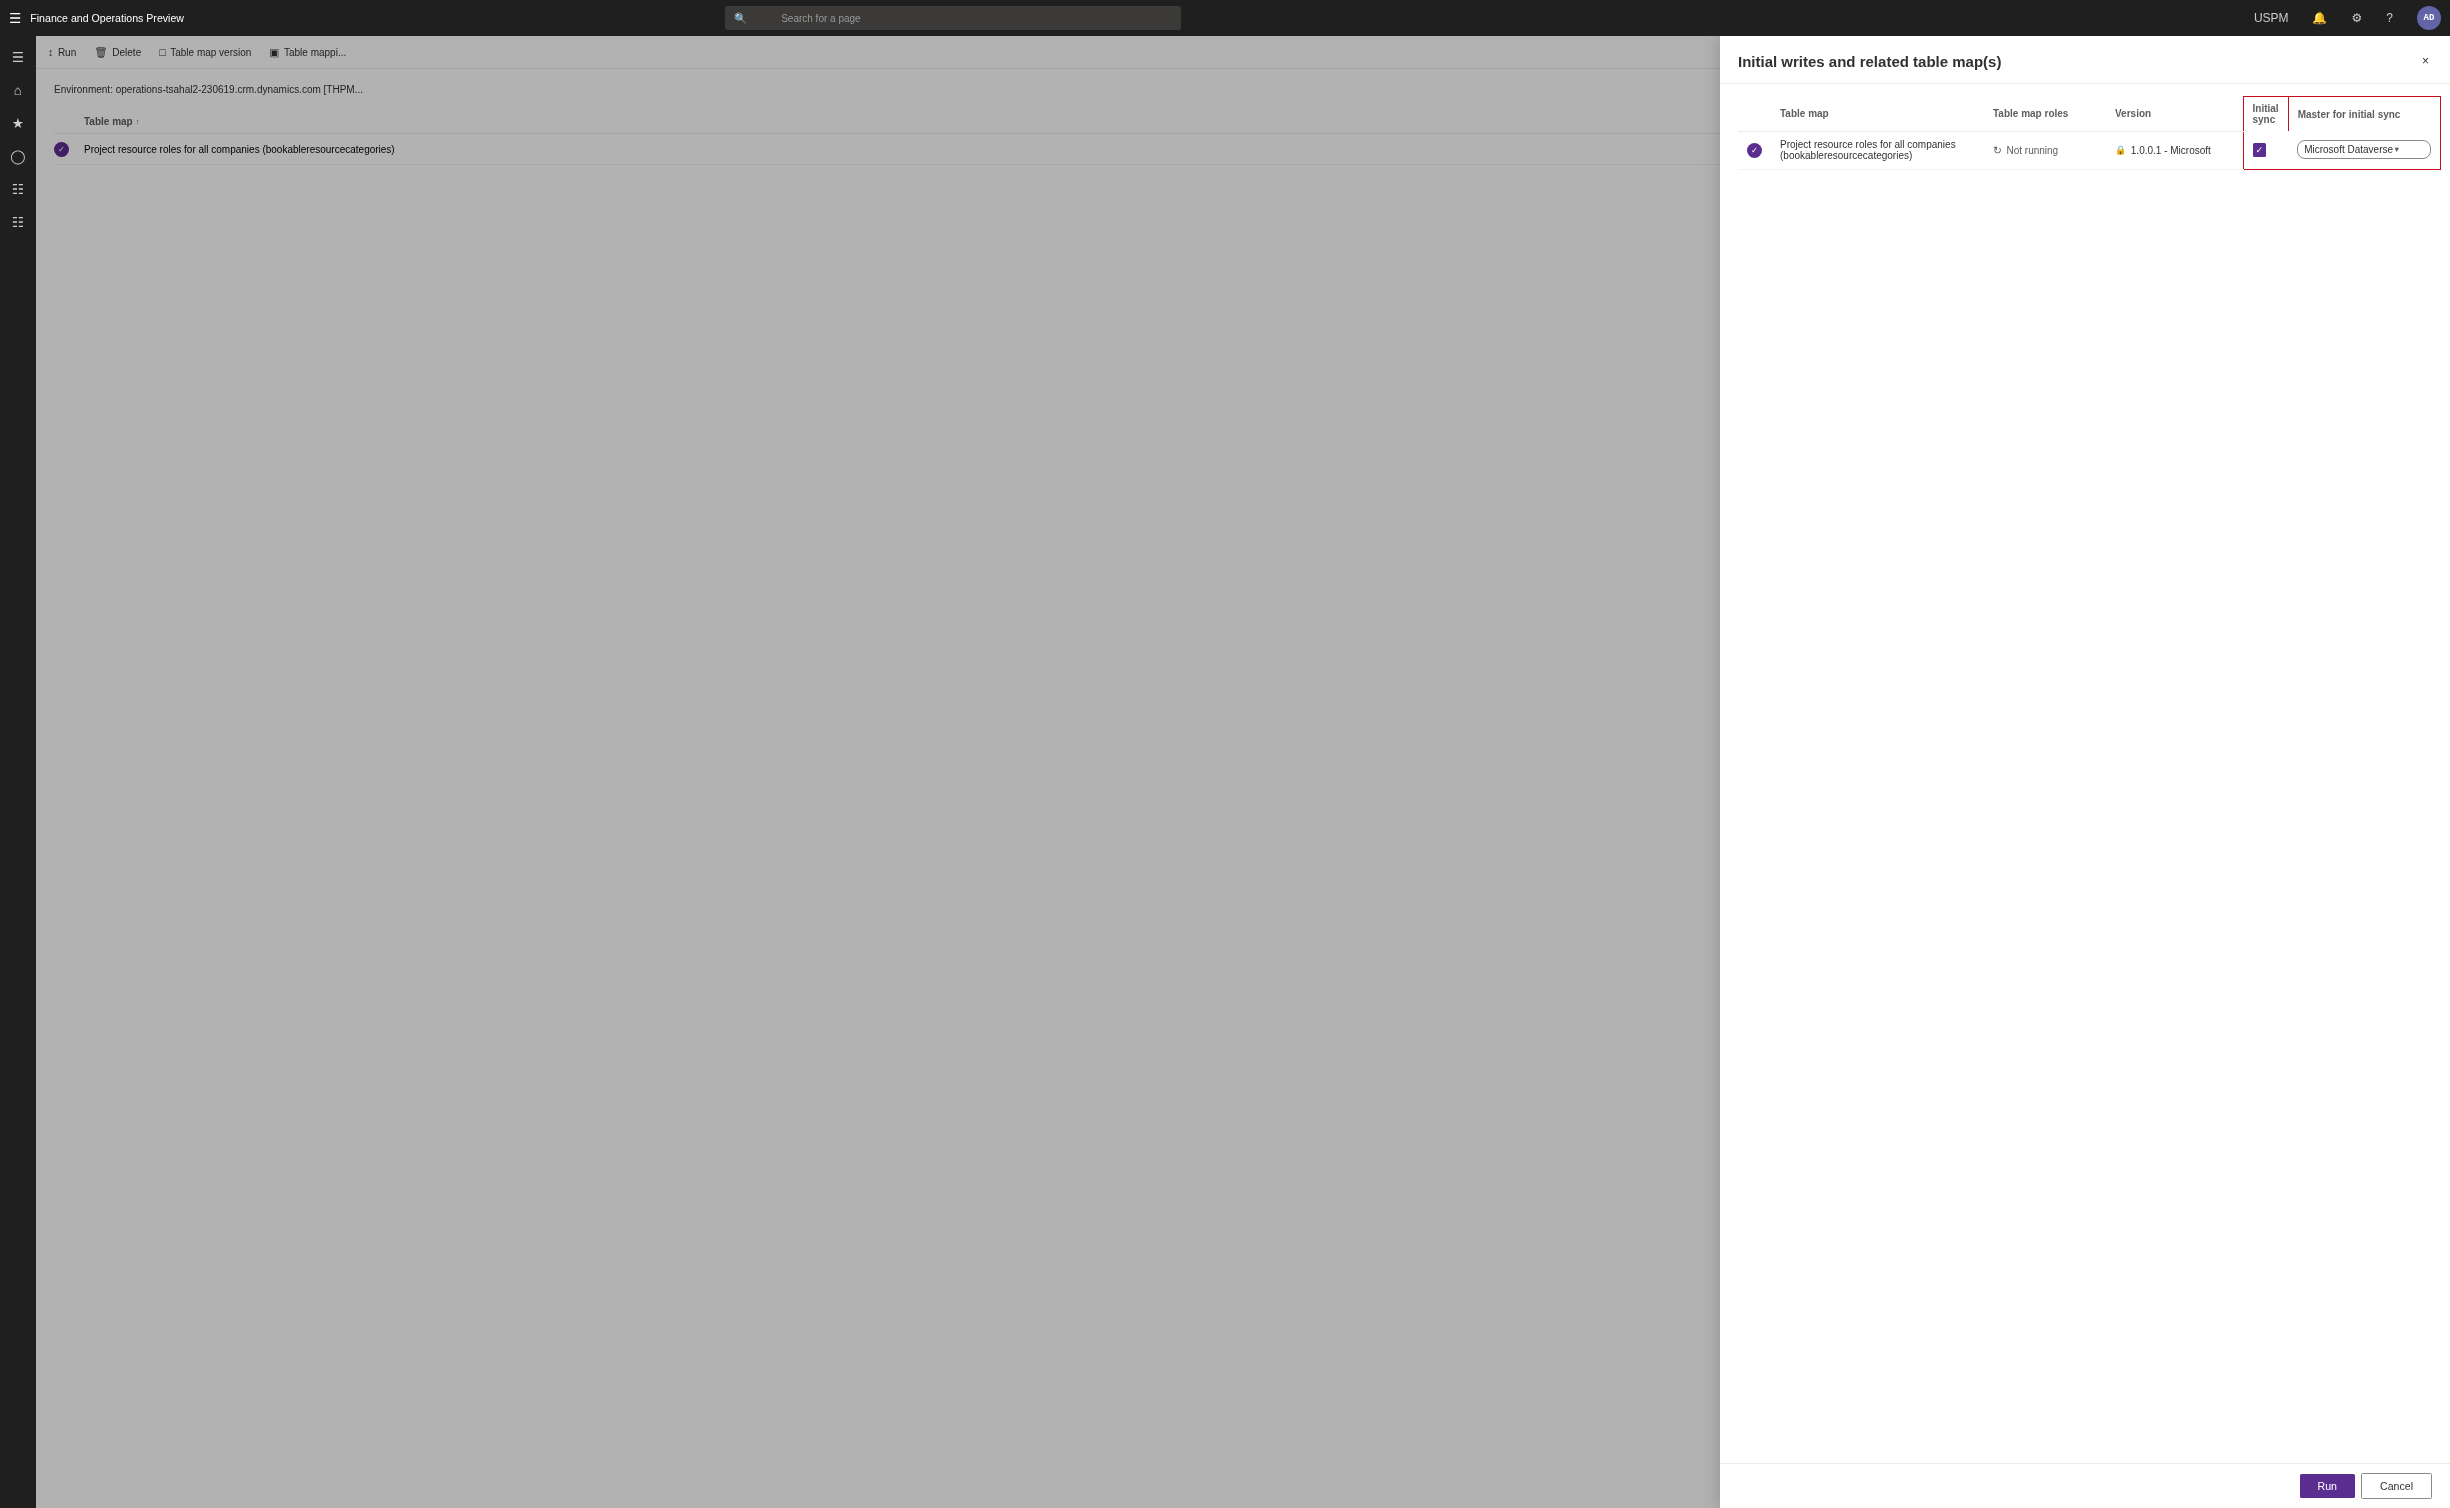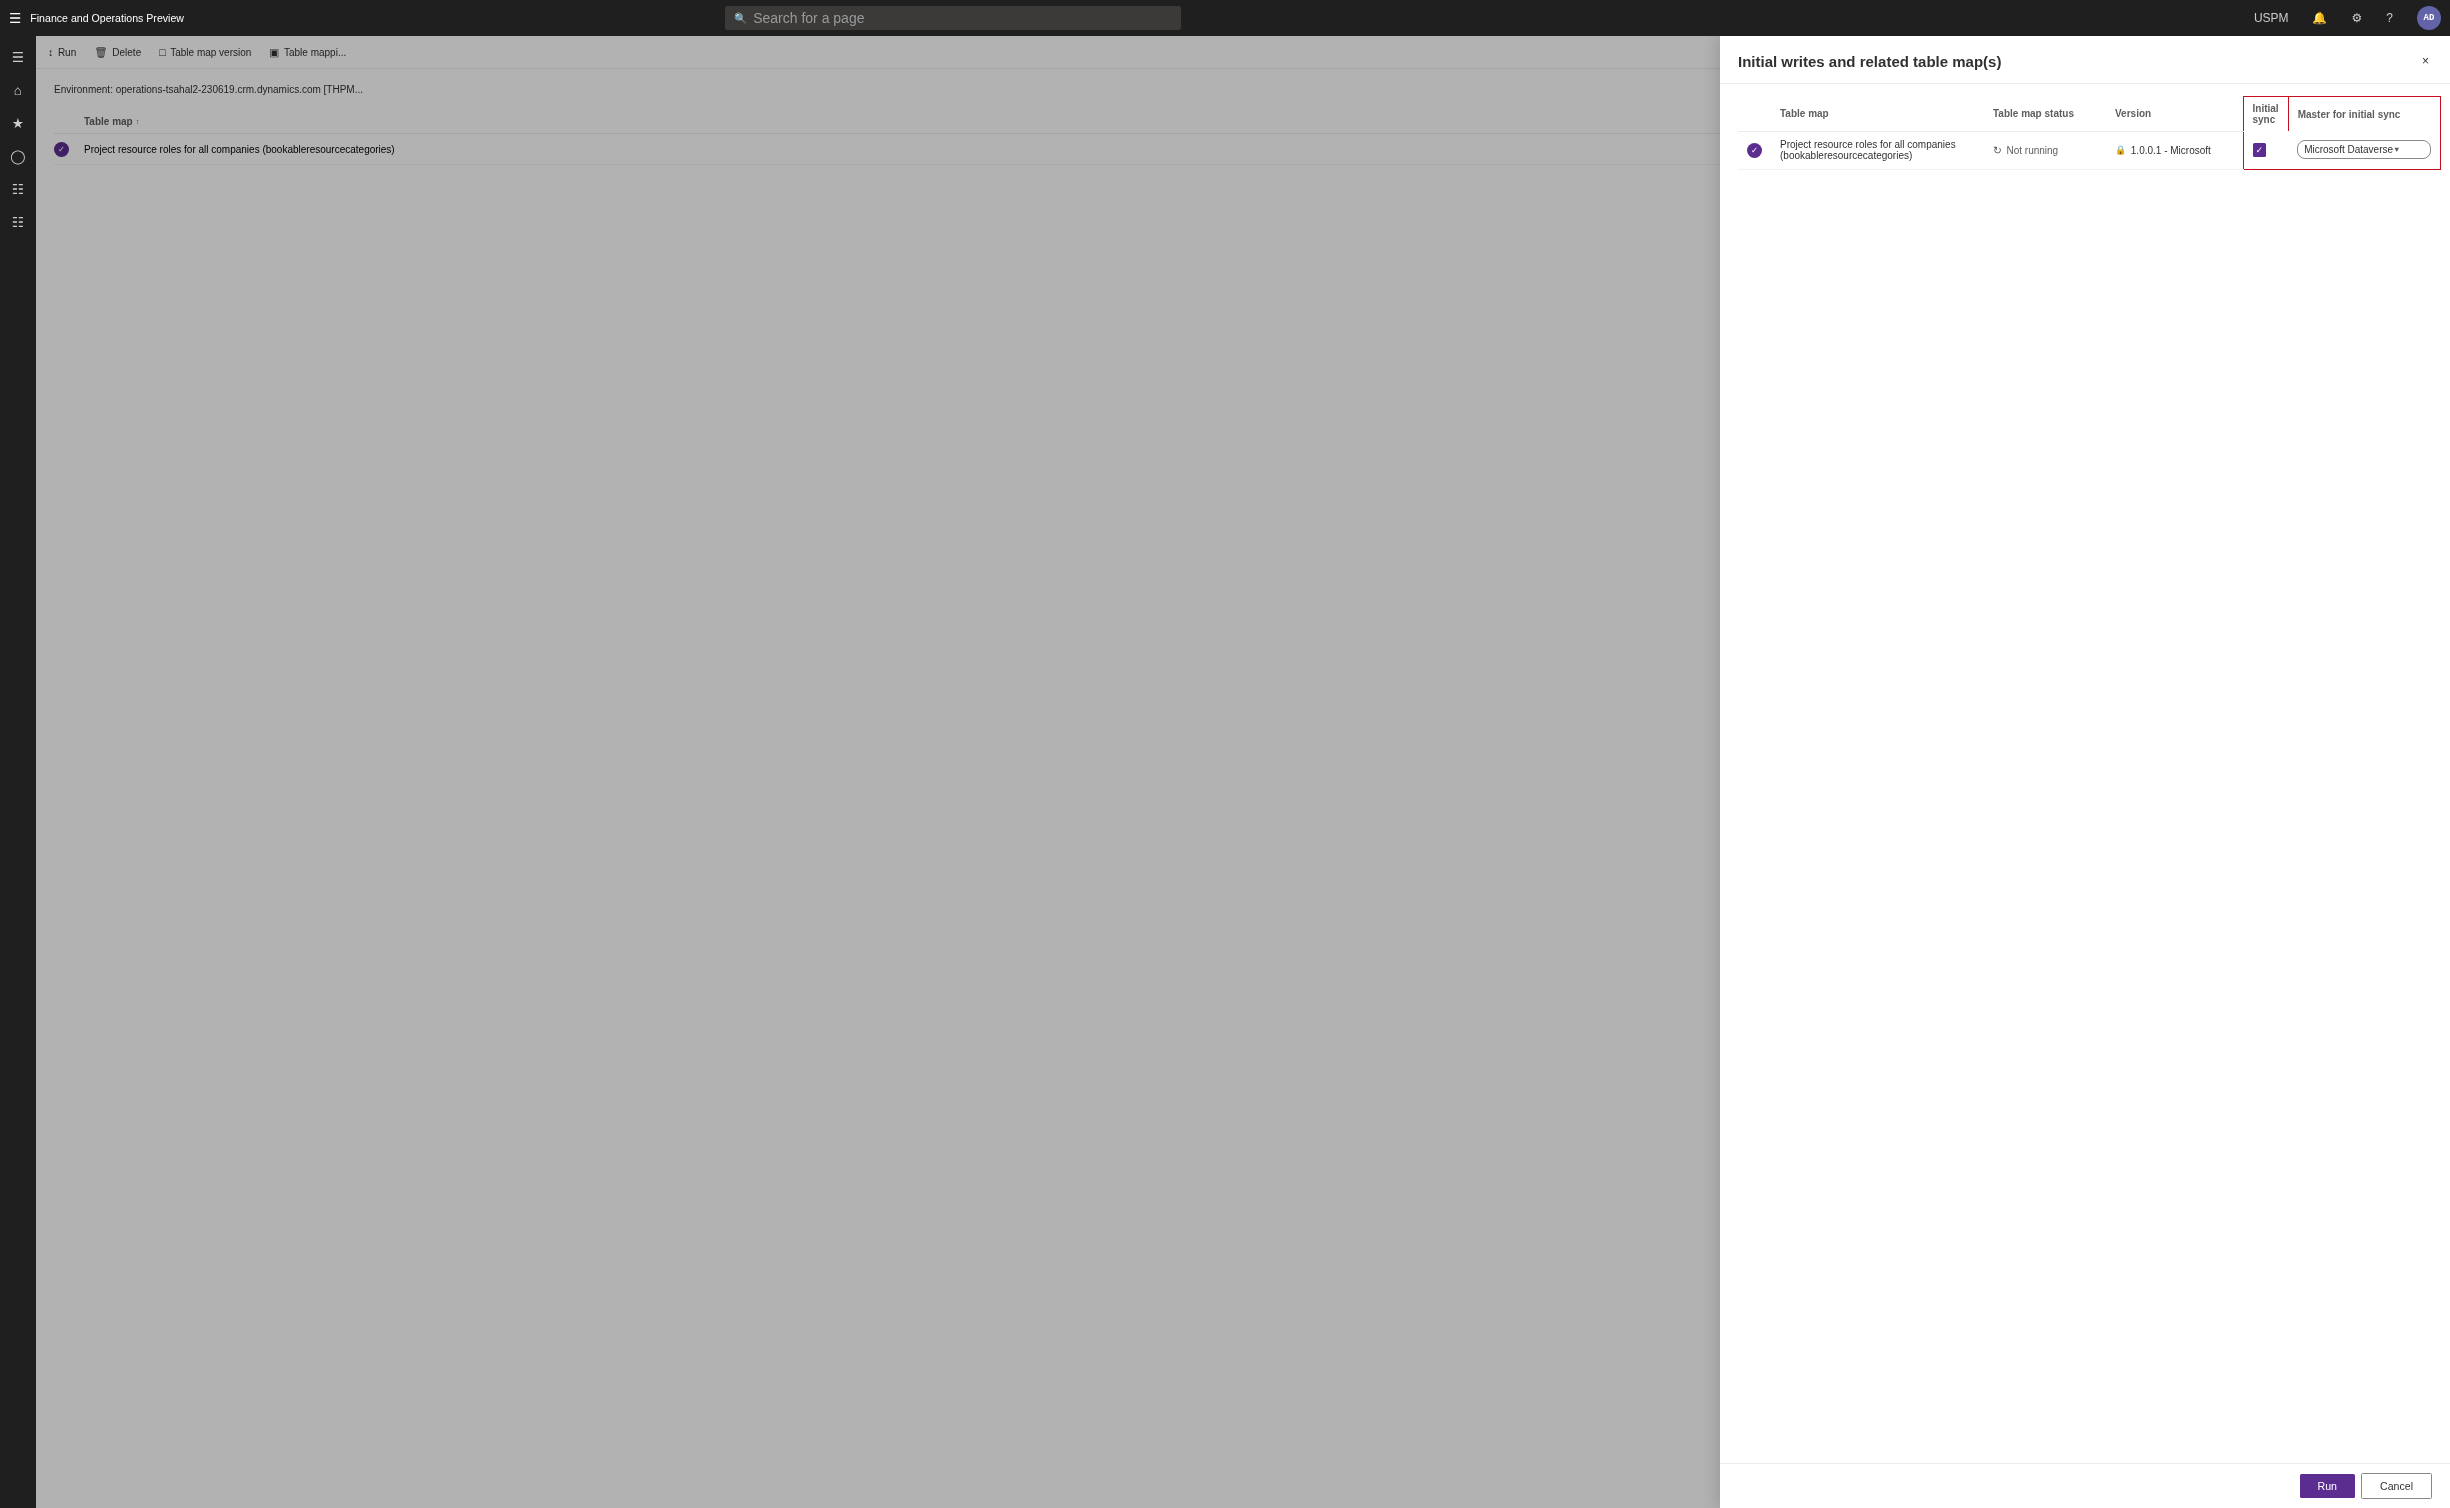--- a/index.html
+++ b/index.html
@@ -36,22 +36,23 @@
       border-radius: 2.3px;
       padding: 0 9px;
       height: 24px;
       gap: 6px;
     }
     .topnav-search input {
       background: transparent;
       border: none;
       outline: none;
       color: #ccc;
-      font-size: 14px;
+      font-size: 10px;
       width: 100%;
+      margin-left: 28px;
     }
     .topnav-search input::placeholder { color: #999; }
     .topnav-right {
       display: flex;
       align-items: center;
       gap: 24px;
       margin-left: auto;
       color: #fff;
       font-size: 10px;
     }
@@ -411,21 +412,21 @@
 
         <div class="modal-body">
           <table class="modal-table">
             <thead>
               <tr>
                 <th class="col-checkbox"></th>
                 <th class="col-table-map">
                   <span>Table map</span>
                 </th>
                 <th class="col-status">
-                  <span>Table map status</span>
+                  <span>Table map roles</span>
                 </th>
                 <th class="col-version">
                   <span>Version</span>
                 </th>
                 <th class="col-initial-sync" style="border: 1.5px solid #c50f1f; border-bottom: none; padding: 6px 9px;">
                   <span>Initial sync</span>
                 </th>
                 <th class="col-master" style="border-top: 1.5px solid #c50f1f; border-right: 1.5px solid #c50f1f; border-bottom: none; padding: 2px 9px;">
                   <span>Master for initial sync</span>
                 </th>

